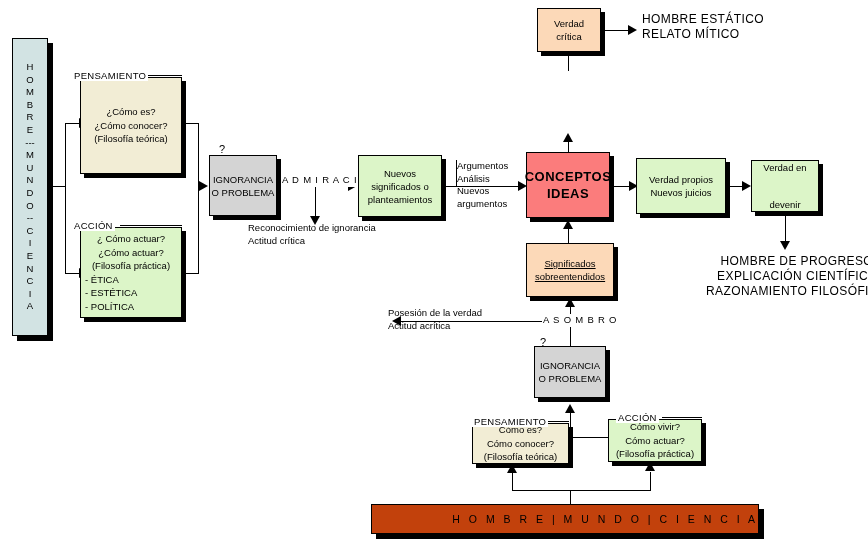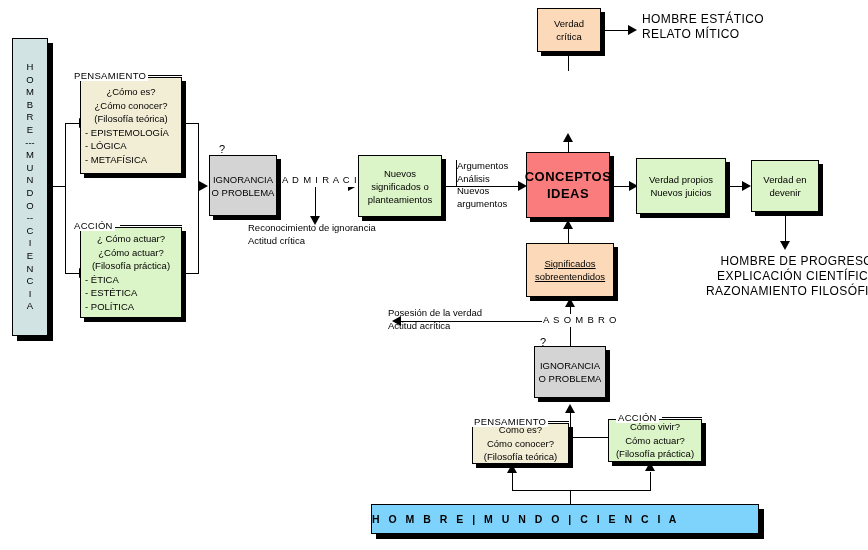--- a/index.html
+++ b/index.html
@@ -150,28 +150,27 @@
     font-size: 9.5px;
     line-height: 12.6px;
     z-index: 5;
   }
   .vbar .ch { display: block; }
   .hbar {
     position: absolute;
     box-sizing: border-box;
     border: 1px solid #000;
     box-shadow: 5px 5px 0 #000;
-    background: #7dd3fc;
+    background: #c2410c;
     display: flex;
     align-items: center;
-    justify-content: flex-start;
+    justify-content: flex-end;
     font-size: 10.5px;
     letter-spacing: 3px;
     z-index: 5;
-    font-weight: bold;
   }
 </style>
 </head>
 <body>
 
 <div id="canvas">
 
   <div class="vbar" style="left:12px; top:38px; width:36px; height:298px;">
     <span class="ch">H</span>
     <span class="ch">O</span>
@@ -202,25 +201,20 @@
   <div class="arrow ar-right" style="left:79px; top:118px;"></div>
   <div class="arrow ar-right" style="left:79px; top:268px;"></div>
 
   <div class="grp" style="left:72px; top:68px; width:110px; height:106px;">
     <div class="glabel">PENSAMIENTO</div>
     <div class="grule" style="left:76px; width:34px;"></div>
     <div class="gbox cream" style="padding:3px 4px;">
       <span class="ln">¿Cómo es?</span>
       <span class="ln">¿Cómo conocer?</span>
       <span class="ln">(Filosofía teórica)</span>
-      <div class="list" style="width:100%;">
-        <span class="ln">- EPISTEMOLOGÍA</span>
-        <span class="ln">- LÓGICA</span>
-        <span class="ln">- METAFÍSICA</span>
-      </div>
     </div>
   </div>
 
   <div class="grp" style="left:72px; top:218px; width:110px; height:100px;">
     <div class="glabel">ACCIÓN</div>
     <div class="grule" style="left:48px; width:62px;"></div>
     <div class="gbox green" style="padding:3px 4px;">
       <span class="ln">¿ Cómo actuar?</span>
       <span class="ln">¿Cómo actuar?</span>
       <span class="ln">(Filosofía práctica)</span>
@@ -303,21 +297,21 @@
   </div>
 
   <div class="node green" style="left:636px; top:158px; width:90px; height:56px;">
     <span class="ln">Verdad propios</span>
     <span class="ln">Nuevos juicios</span>
   </div>
 
   <div class="hline" style="left:726px; top:186px; width:22px;"></div>
   <div class="arrow ar-right" style="left:742px; top:181px;"></div>
 
-  <div class="node green" style="left:751px; top:160px; width:68px; height:52px;">
+  <div class="node green" style="left:751px; top:160px; width:68px; height:52px;justify-content:space-between;">
     <span class="ln">Verdad en</span>
     <span class="ln">devenir</span>
   </div>
 
   <div class="vline" style="left:785px; top:212px; height:32px;"></div>
   <div class="arrow ar-down" style="left:780px; top:241px;"></div>
   <div class="txt caps" style="left:706px; top:254px; text-align:center;">
     <span class="ln">HOMBRE DE PROGRESO</span>
     <span class="ln">EXPLICACIÓN CIENTÍFICA</span>
     <span class="ln">RAZONAMIENTO FILOSÓFICO</span>

